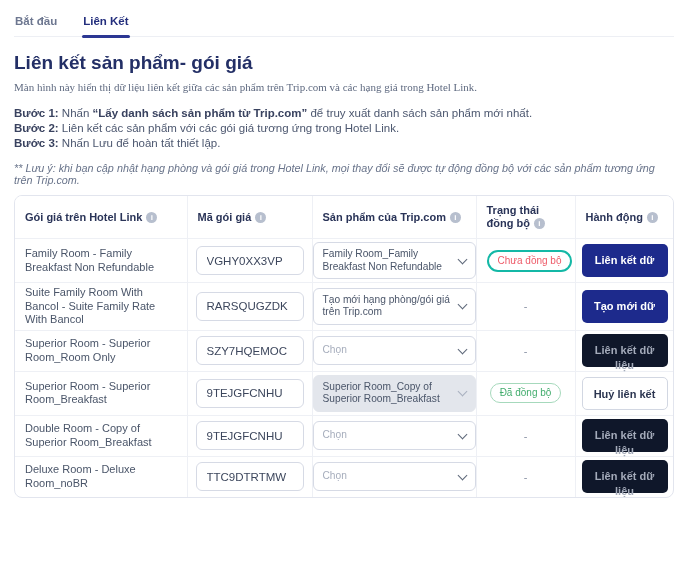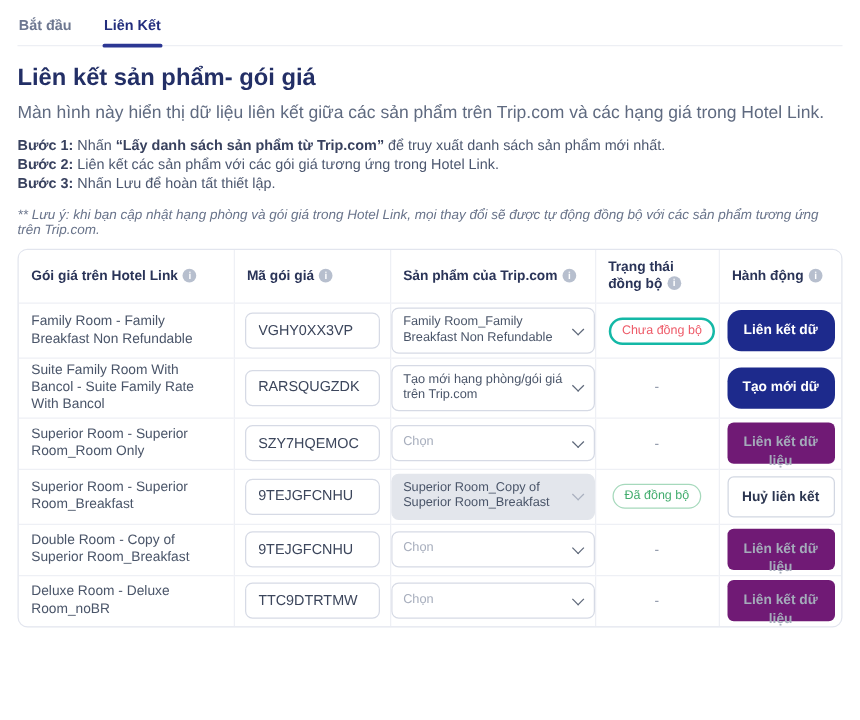--- a/index.html
+++ b/index.html
@@ -9,21 +9,21 @@
     -webkit-font-smoothing:antialiased;
   }
   .wrap{padding:8px 14px 0;}
   
   .tabs{display:flex;gap:24px;border-bottom:1px solid #edeff4;}
   .tab{font-size:11.5px;font-weight:bold;color:#6d7790;padding:7px 1px 9px;cursor:pointer;position:relative;}
   .tab.active{color:#232e7d;}
   .tab.active::after{content:"";position:absolute;left:0;right:0;bottom:-2px;height:3px;border-radius:3px;background:#2c3793;}
   
   .page-title{font-size:19px;font-weight:bold;color:#232f66;margin:15px 0 7px;}
-  .desc{font-size:14px;color:#5f6a80;margin:0 0 13px;}
+  .desc{font-size:11px;color:#5f6a80;margin:0 0 13px;font-family:Liberation Serif, serif;}
   .steps{margin:0;}
   .step{font-size:11.5px;color:#4c576f;line-height:15px;}
   .step b{color:#39425f;}
   .note{font-size:10.8px;color:#68738a;font-style:italic;margin:11px 0 9px;}
   
   .table-wrap{border:1px solid #e2e5ee;border-radius:8px;overflow:hidden;width:658px;}
   table{border-collapse:collapse;width:658px;table-layout:fixed;}
   th{font-size:11px;font-weight:bold;color:#2a3458;text-align:left;padding:8px 10px;line-height:13px;background:#fff;}
   th,td{border-right:1px solid #eef0f5;}
   th:last-child,td:last-child{border-right:none;}
@@ -39,23 +39,23 @@
   .select.gray{background:#e3e6ec;border-color:#e3e6ec;cursor:default;}
   .chev{width:6px;height:6px;border-right:1.6px solid #5d6779;border-bottom:1.6px solid #5d6779;transform:rotate(45deg);flex:none;margin-top:-3px;}
   .select.gray .chev{border-color:#a9b0bf;}
   .c4{text-align:center;}
   .badge{display:inline-block;font-size:10px;line-height:12px;padding:3px 9px;border-radius:11px;white-space:nowrap;background:#fff;}
   .badge.red{color:#ee5a68;border:2px solid #14b8a6;}
   .badge.green{color:#43ad6e;border:1px solid #a6d9bc;}
   .dash{color:#8a93a5;}
   .c5{text-align:center;padding:3px 6px;}
   .btn{display:block;margin:0 auto;width:86px;height:33px;border-radius:5px;font-size:11px;font-weight:bold;text-align:center;box-sizing:border-box;line-height:15px;padding:9px 6px;cursor:pointer;}
-  .btn.primary{background:#1d2a8c;color:#fff;white-space:nowrap;overflow:hidden;border-radius:11px;}
+  .btn.primary{background:#1d2a8c;color:#fff;white-space:nowrap;overflow:hidden;}
   .btn.secondary{background:#fff;color:#2b3550;border:1px solid #d2d7e2;}
-  .btn.disabled{background:#701a75;color:#a4abba;overflow:visible;cursor:default;text-align:center;}
+  .btn.disabled{background:#0f172a;color:#a4abba;overflow:visible;cursor:default;text-align:center;}
   
   .info{display:inline-block;width:11px;height:11px;border-radius:50%;background:#b7bfce;color:#fff;font-size:8px;line-height:11px;text-align:center;margin-left:4px;vertical-align:1px;font-weight:bold;font-style:normal;}
   
   col.w1{width:172px}col.w2{width:125px}col.w3{width:164px}col.w4{width:99px}col.w5{width:98px}
 </style>
 </head>
 <body>
 
 <div class="wrap">
 

